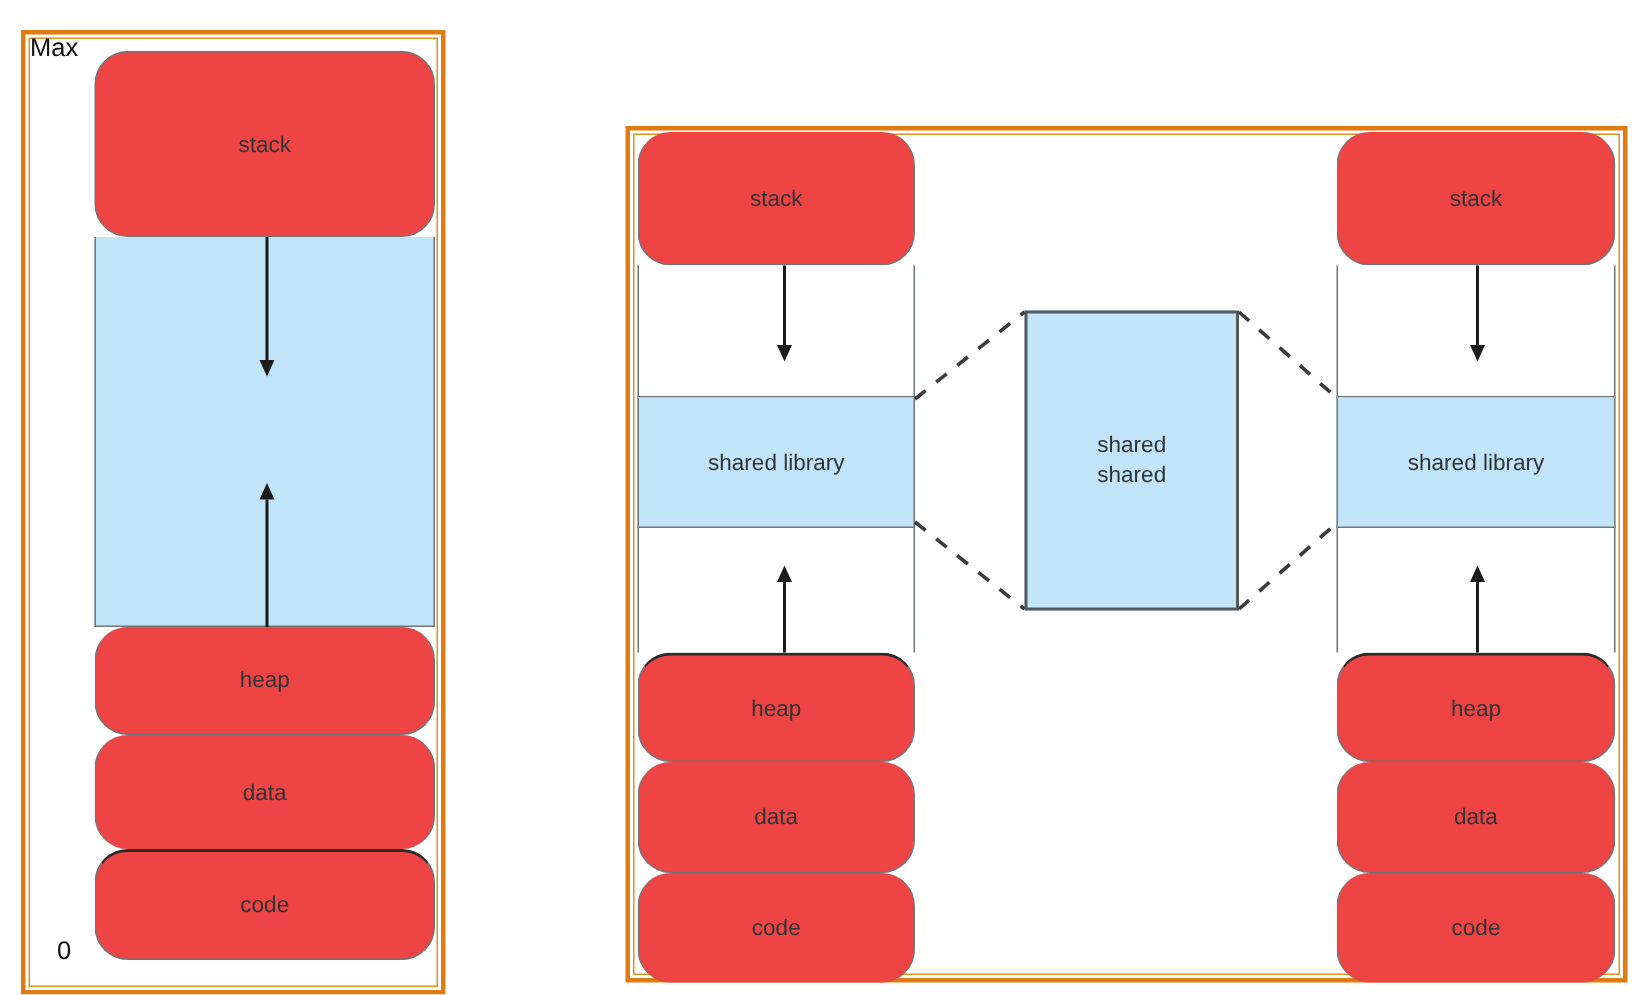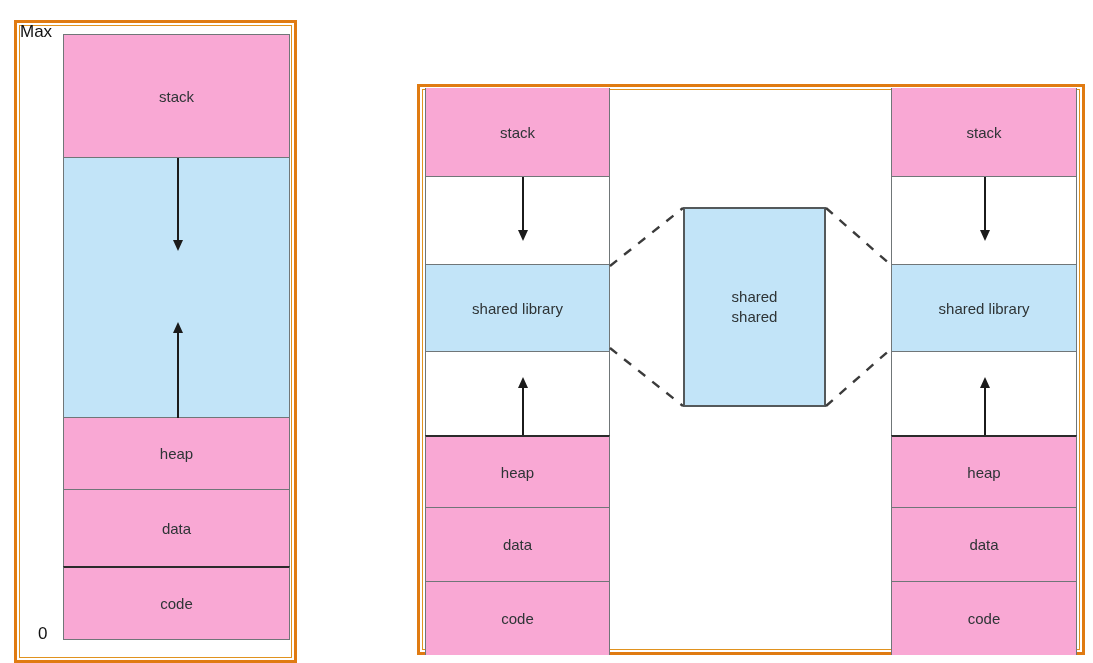--- a/index.html
+++ b/index.html
@@ -59,21 +59,21 @@
     left: 0;
     width: 100%;
     display: flex;
     align-items: center;
     justify-content: center;
     font-size: 15px;
     color: #2e3436;
     border-left: 1px solid #707678;
     border-right: 1px solid #707678;
   }
-  .blk.gray  { background: #f9a8d4; }
+  .blk.gray  { background: #ef4444; border-radius: 22px; }
   .blk.blue  { background: #c2e4f8; }
   .blk.white { background: #ffffff; }
   .rule-top    { border-top: 1px solid #707678; }
   .rule-bottom { border-bottom: 1px solid #707678; }
   .rule-strong { border-top: 2px solid #2b2b2b; }
 
   
   .arrow {
     position: absolute;
     width: 0;

